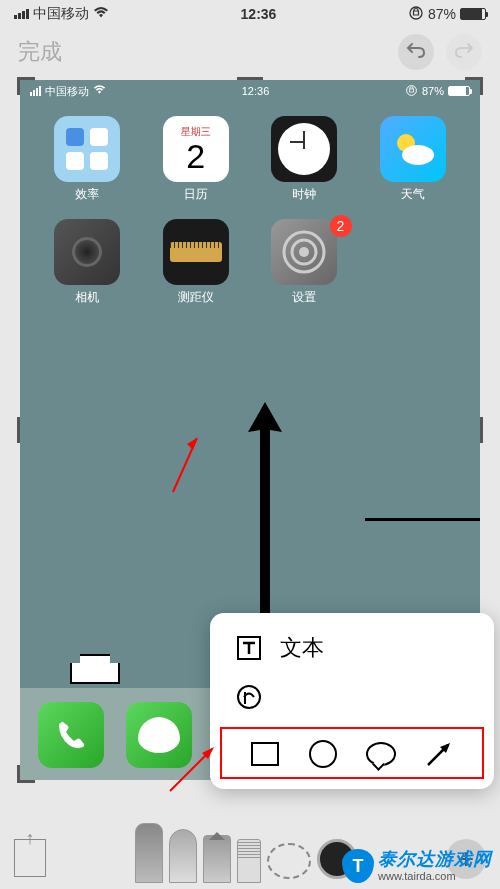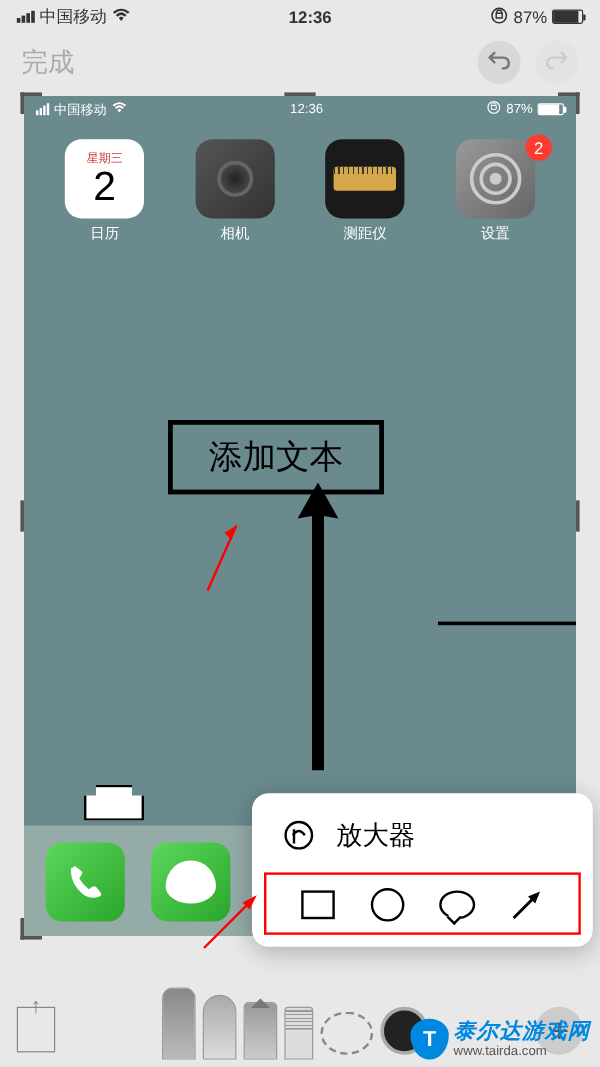--- a/index.html
+++ b/index.html
@@ -478,25 +478,51 @@
         </span>
         <span>87%</span>
         <div class="battery-inner">
             <div class="battery-inner-fill"></div>
           </div>
       </div>
     </div>
 
     <div class="app-grid">
       <div class="app-item">
+        <div class="app-icon icon-efficiency">
+          <svg width="50" height="50" viewBox="0 0 50 50">
+              <rect x="4" y="4" width="18" height="18" rx="4" fill="#4a90e2"></rect>
+              <rect x="28" y="4" width="18" height="18" rx="4" fill="#fff"></rect>
+              <rect x="4" y="28" width="18" height="18" rx="4" fill="#fff"></rect>
+              <rect x="28" y="28" width="18" height="18" rx="4" fill="#fff"></rect>
+            </svg>
+        </div>
+        <div class="app-label">效率</div>
+      </div>
+      <div class="app-item">
         <div class="app-icon icon-calendar">
           <div class="cal-label">星期三</div>
           <div class="cal-day">2</div>
         </div>
         <div class="app-label">日历</div>
+      </div>
+      <div class="app-item">
+        <div class="app-icon icon-clock">
+            <div class="clock-face"></div>
+          </div>
+        <div class="app-label">时钟</div>
+      </div>
+      <div class="app-item">
+        <div class="app-icon icon-weather">
+          <svg width="50" height="40" viewBox="0 0 50 40">
+              <circle cx="18" cy="14" r="9" fill="#ffd93d"></circle>
+              <ellipse cx="30" cy="26" rx="16" ry="10" fill="#fff"></ellipse>
+            </svg>
+        </div>
+        <div class="app-label">天气</div>
       </div>
       <div class="app-item">
         <div class="app-icon icon-camera">
             <div class="camera-lens"></div>
           </div>
         <div class="app-label">相机</div>
       </div>
       <div class="app-item">
         <div class="app-icon icon-measure">
             <div class="ruler-shape"></div>
@@ -509,21 +535,20 @@
               <circle cx="25" cy="25" r="20" fill="none" stroke="#ccc" stroke-width="3"></circle>
               <circle cx="25" cy="25" r="12" fill="none" stroke="#ccc" stroke-width="3"></circle>
               <circle cx="25" cy="25" r="5" fill="#ccc"></circle>
             </svg>
         </div>
         <div class="badge">2</div>
         <div class="app-label">设置</div>
       </div>
     </div>
 
-    <div class="annotation-text-box">添加文本</div>
 
     <div class="black-arrow">
       <svg width="50" height="240" viewBox="0 0 50 240">
           <path d="M25 0 L8 30 L20 28 L20 240 L30 240 L30 28 L42 30 Z" fill="#000"></path>
         </svg>
     </div>
 
     <div class="red-arrow-1">
       <svg width="40" height="70" viewBox="0 0 40 70">
           <line x1="8" y1="62" x2="32" y2="8" stroke="#ff0000" stroke-width="2"></line>
@@ -542,29 +567,37 @@
           </svg>
       </div>
       <div class="dock-icon dock-message">
           <div class="msg-bubble"></div>
         </div>
     </div>
   </div>
 </div>
 
 <div class="popup-menu">
+  <div class="popup-item">
+    <div class="popup-icon">
+      <svg width="26" height="26" viewBox="0 0 26 26">
+          <rect x="2" y="2" width="22" height="22" fill="none" stroke="#000" stroke-width="2"></rect>
+          <path d="M7 8 H19 M13 8 V19" stroke="#000" stroke-width="2.5"></path>
+        </svg>
+    </div>
+    <span>文本</span>
+  </div>
   <div class="popup-item">
     <div class="popup-icon">
       <svg width="28" height="28" viewBox="0 0 28 28">
           <circle cx="14" cy="14" r="11" fill="none" stroke="#000" stroke-width="2"></circle>
           <path d="M9 14 Q14 7 19 14" fill="none" stroke="#000" stroke-width="2"></path>
           <line x1="10" y1="9" x2="10" y2="21" stroke="#000" stroke-width="2"></line>
         </svg>
     </div>
-    <span>放大器</span>
   </div>
   <div class="shapes-row">
     <div class="shape">
         <div class="shape-rect"></div>
       </div>
     <div class="shape">
         <div class="shape-circle"></div>
       </div>
     <div class="shape">
         <div class="shape-bubble-s"></div>

